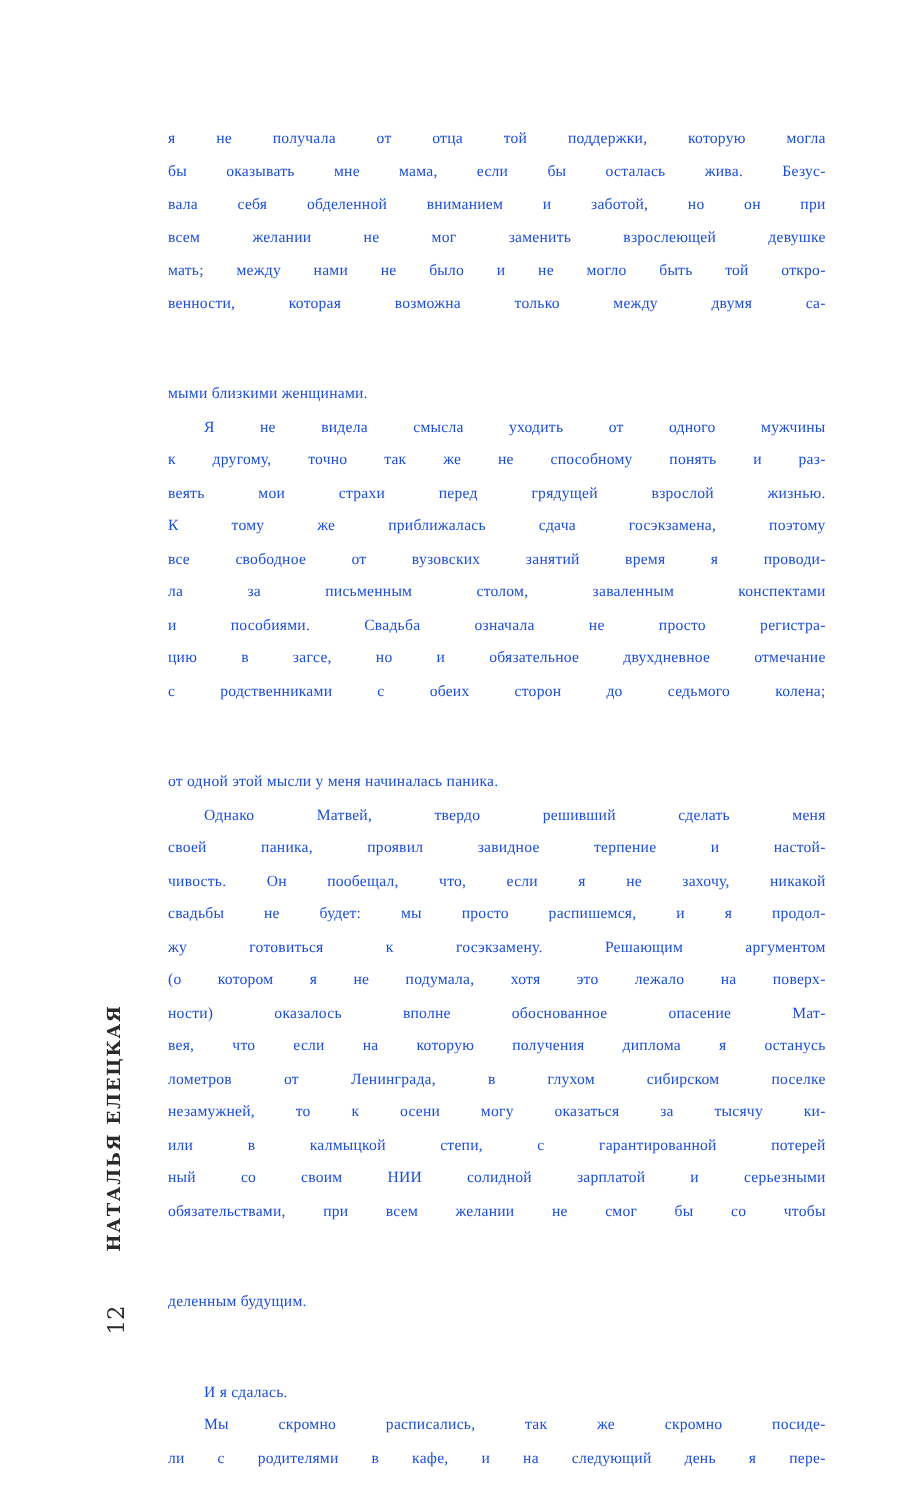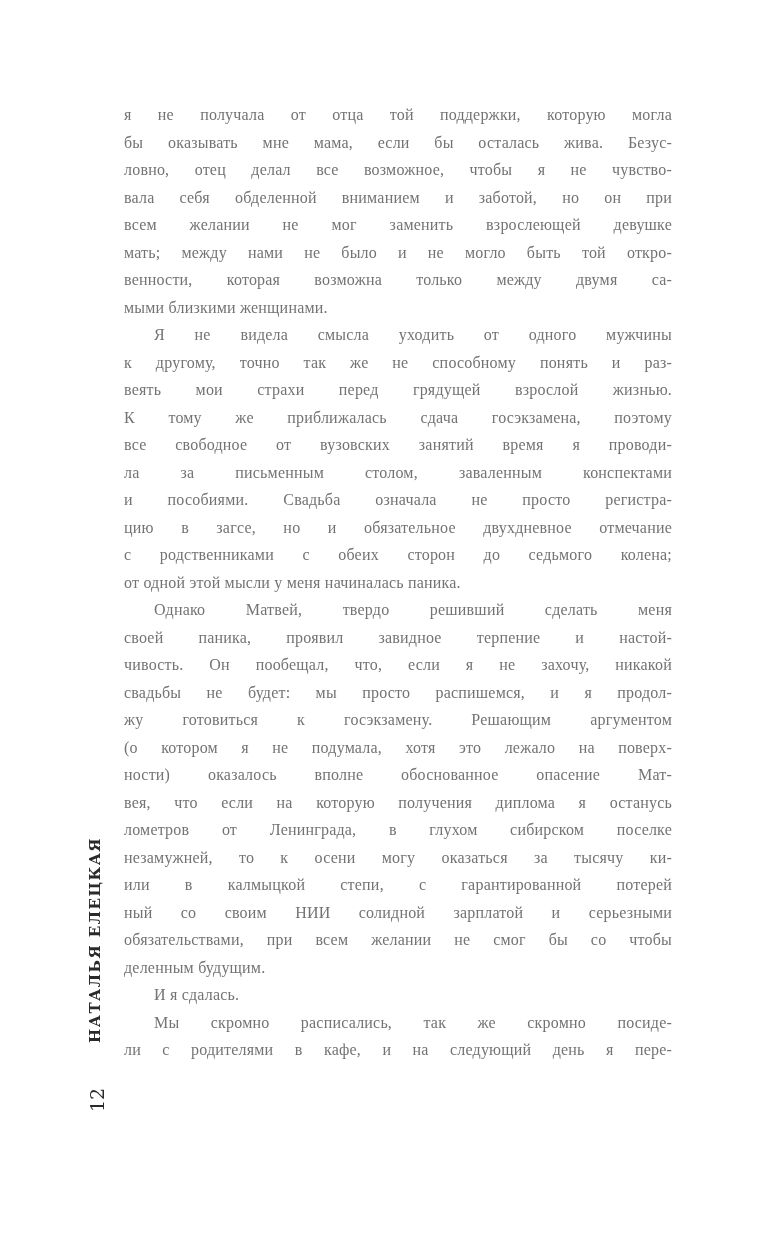--- a/index.html
+++ b/index.html
@@ -10,36 +10,36 @@
     position: relative;
     width: 768px;
     height: 1240px;
     background: #ffffff;
     color: #1b1b1b;
     overflow: hidden;
   }
 
   .text-block {
     position: absolute;
-    left: 124px;
+    left: 140px;
     top: 101px;
     width: 548px;
-    font-size: 16px;
+    font-size: 13px;
     line-height: 27.5px;
-    color: #737373;
+    color: #1d4ed8;
   }
 
   .paragraph { margin: 0; }
 
   .line {
     text-align: justify;
     text-align-last: justify;
     letter-spacing: 0.2px;
   }
-  .line.last { text-align-last: left; }
+  .line.last { text-align-last: left; margin-top: 48px; }
   .line.indent { text-indent: 30px; }
 
   .author-vertical {
     position: absolute;
     left: 86px;
     top: 1043px;
     transform-origin: 0 0;
     transform: rotate(-90deg);
     white-space: nowrap;
     font-family: "DejaVu Serif", serif;
@@ -66,21 +66,20 @@
 
 <div class="page">
   <div class="author-vertical">НАТАЛЬЯ ЕЛЕЦКАЯ</div>
 
   <div class="page-number-vertical">12</div>
 
   <div class="text-block" id="text-block">
       <div class="paragraph">
         <div class="line">я не получала от отца той поддержки, которую могла</div>
         <div class="line">бы оказывать мне мама, если бы осталась жива. Безус-</div>
-        <div class="line">ловно, отец делал все возможное, чтобы я не чувство-</div>
         <div class="line">вала себя обделенной вниманием и заботой, но он при</div>
         <div class="line">всем желании не мог заменить взрослеющей девушке</div>
         <div class="line">мать; между нами не было и не могло быть той откро-</div>
         <div class="line">венности, которая возможна только между двумя са-</div>
         <div class="line last">мыми близкими женщинами.</div>
       </div>
       <div class="paragraph">
         <div class="line indent">Я не видела смысла уходить от одного мужчины</div>
         <div class="line">к другому, точно так же не способному понять и раз-</div>
         <div class="line">веять мои страхи перед грядущей взрослой жизнью.</div>

